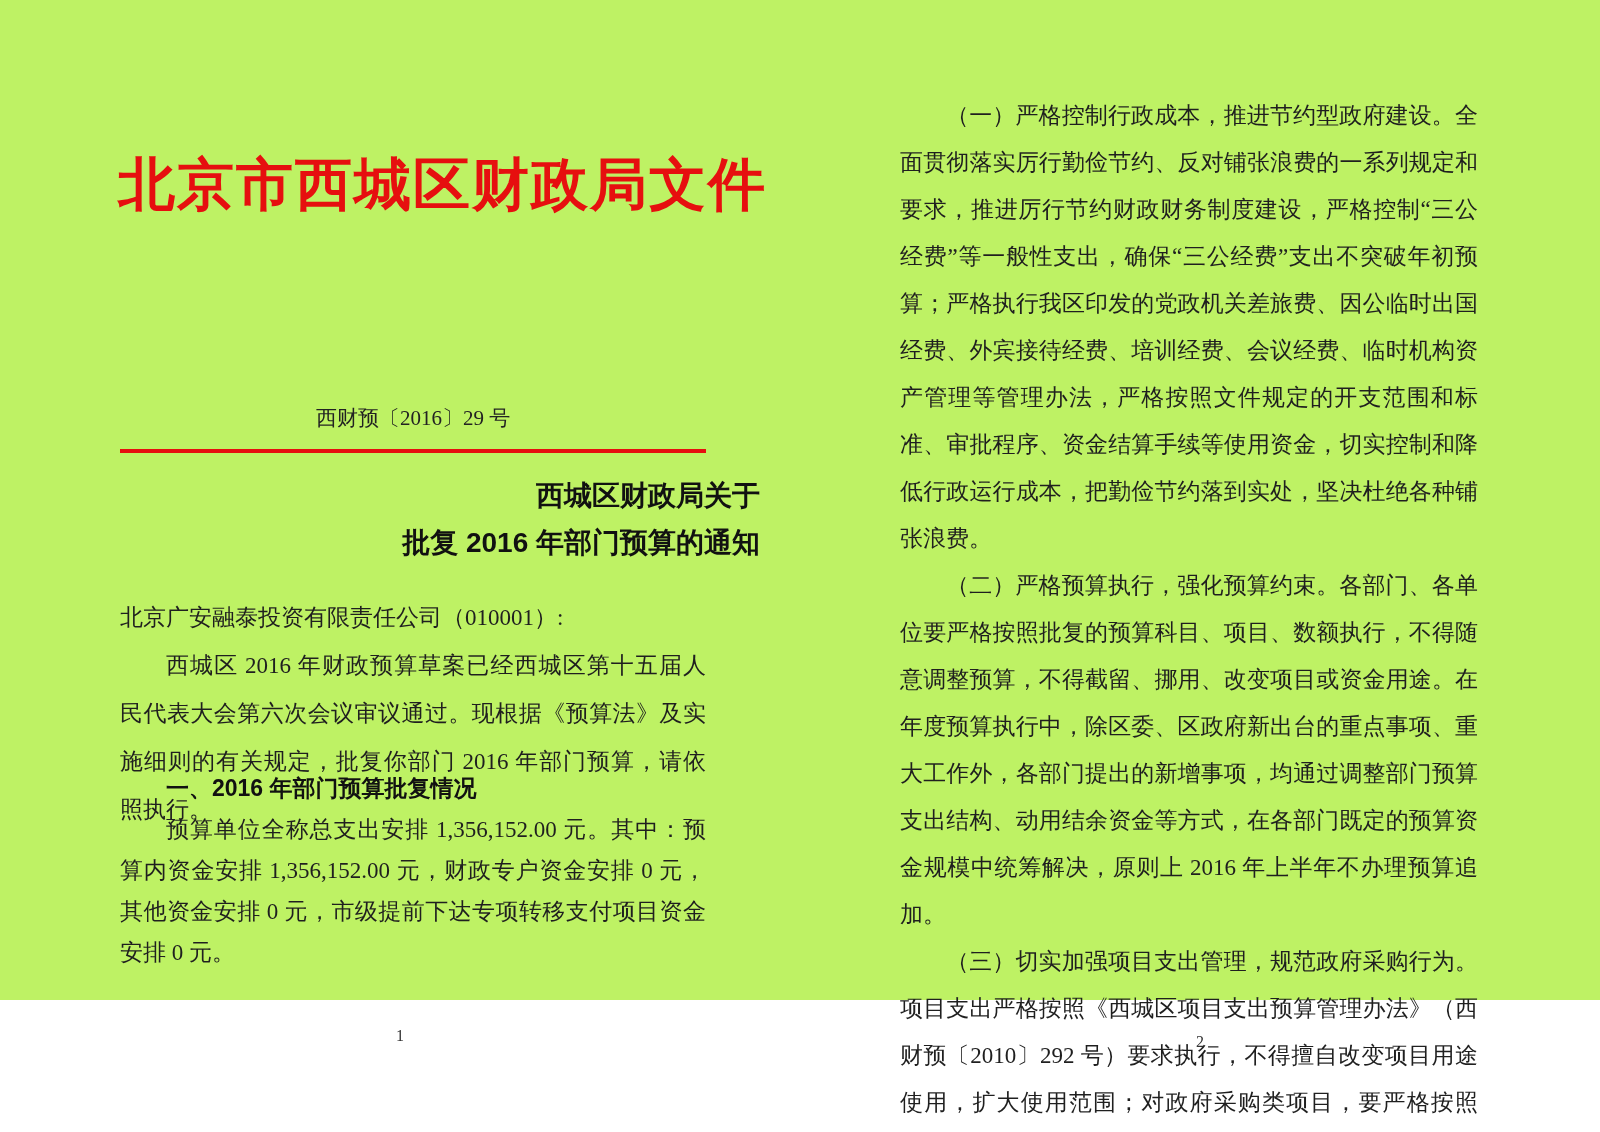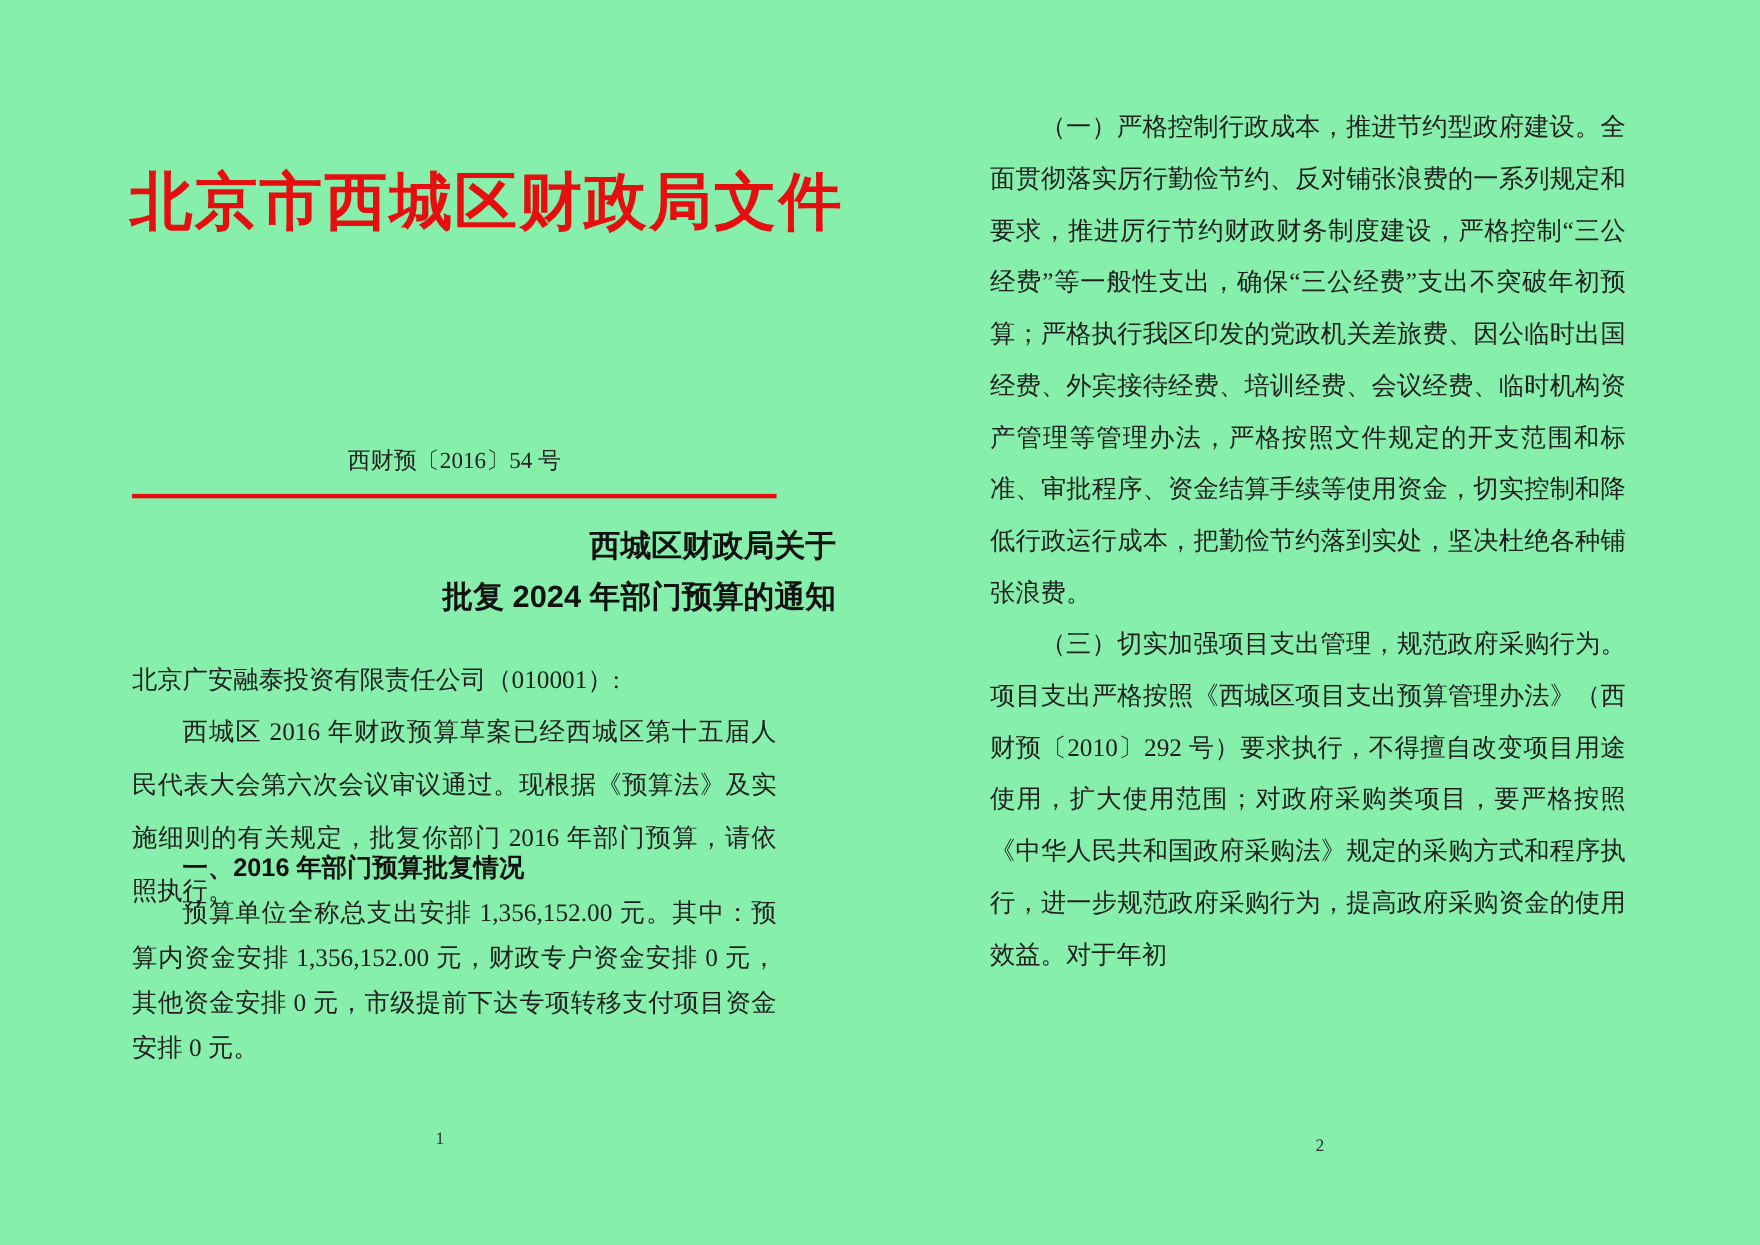--- a/index.html
+++ b/index.html
@@ -10,22 +10,22 @@
     height: 1132px;
     background: #ffffff;
     overflow: hidden;
     font-family: "Liberation Serif", "DejaVu Serif", serif;
     color: #1f1f1f;
   }
   .page {
     position: absolute;
     top: 0;
     width: 800px;
-    height: 1132px;
-    background: #86efac;
+    height: 1000px;
+    background: #bef264;
     text-decoration: underline;
   }
   .page-1 { left: 0; }
   .page-2 { left: 800px; }
 
   
   .letterhead {
     position: absolute;
     left: 118px;
     top: 150px;
@@ -108,44 +108,45 @@
   }
 </style>
 </head>
 <body>
 
 <div class="canvas">
 
   <section class="page page-1">
     <h1 class="letterhead">北京市西城区财政局文件</h1>
 
-    <div class="doc-number">西财预〔2016〕54 号</div>
+    <div class="doc-number">西财预〔2016〕29 号</div>
 
     <hr class="red-rule">
 
     <div class="doc-title">
       <div>西城区财政局关于</div>
-      <div>批复 2024 年部门预算的通知</div>
+      <div>批复 2016 年部门预算的通知</div>
     </div>
 
     <div class="body-block body-upper">
       <p>北京广安融泰投资有限责任公司（010001）:</p>
       <p class="indent">西城区 2016 年财政预算草案已经西城区第十五届人民代表大会第六次会议审议通过。现根据《预算法》及实施细则的有关规定，批复你部门 2016 年部门预算，请依照执行。</p>
     </div>
 
     <div class="body-block body-lower">
       <p class="indent heading">一、2016 年部门预算批复情况</p>
       <p class="indent">预算单位全称总支出安排 1,356,152.00 元。其中：预算内资金安排 1,356,152.00 元，财政专户资金安排 0 元，其他资金安排 0 元，市级提前下达专项转移支付项目资金安排 0 元。</p>
     </div>
 
     <div class="page-num">1</div>
   </section>
 
   <section class="page page-2">
     <div class="body-block">
       <p class="indent">（一）严格控制行政成本，推进节约型政府建设。全面贯彻落实厉行勤俭节约、反对铺张浪费的一系列规定和要求，推进厉行节约财政财务制度建设，严格控制“三公经费”等一般性支出，确保“三公经费”支出不突破年初预算；严格执行我区印发的党政机关差旅费、因公临时出国经费、外宾接待经费、培训经费、会议经费、临时机构资产管理等管理办法，严格按照文件规定的开支范围和标准、审批程序、资金结算手续等使用资金，切实控制和降低行政运行成本，把勤俭节约落到实处，坚决杜绝各种铺张浪费。</p>
+      <p class="indent">（二）严格预算执行，强化预算约束。各部门、各单位要严格按照批复的预算科目、项目、数额执行，不得随意调整预算，不得截留、挪用、改变项目或资金用途。在年度预算执行中，除区委、区政府新出台的重点事项、重大工作外，各部门提出的新增事项，均通过调整部门预算支出结构、动用结余资金等方式，在各部门既定的预算资金规模中统筹解决，原则上 2016 年上半年不办理预算追加。</p>
       <p class="indent">（三）切实加强项目支出管理，规范政府采购行为。项目支出严格按照《西城区项目支出预算管理办法》（西财预〔2010〕292 号）要求执行，不得擅自改变项目用途使用，扩大使用范围；对政府采购类项目，要严格按照《中华人民共和国政府采购法》规定的采购方式和程序执行，进一步规范政府采购行为，提高政府采购资金的使用效益。对于年初</p>
     </div>
 
     <div class="page-num">2</div>
   </section>
 
 </div>
 
 </body></html>

